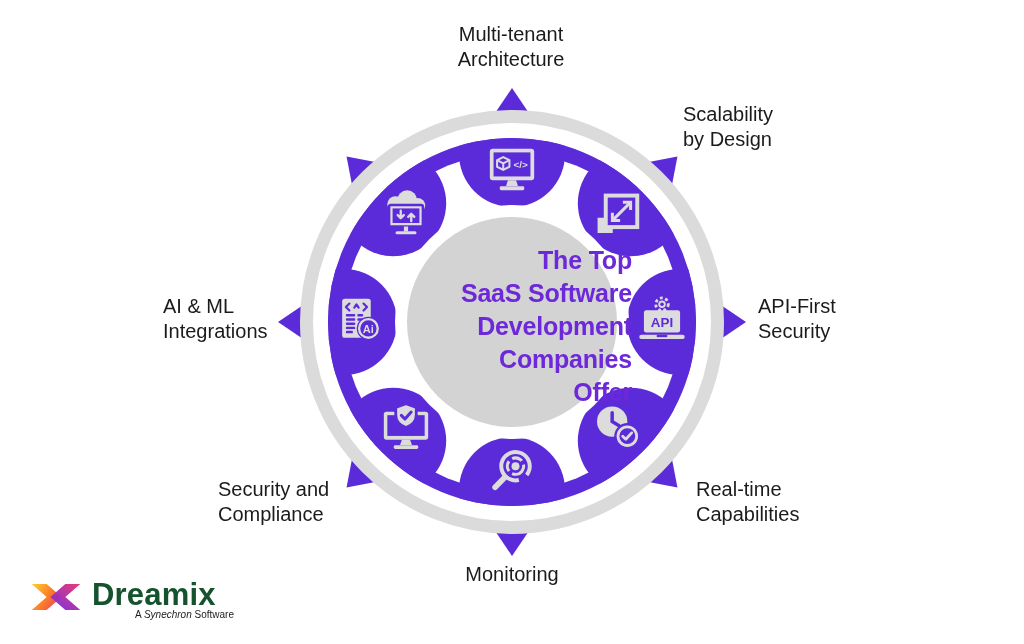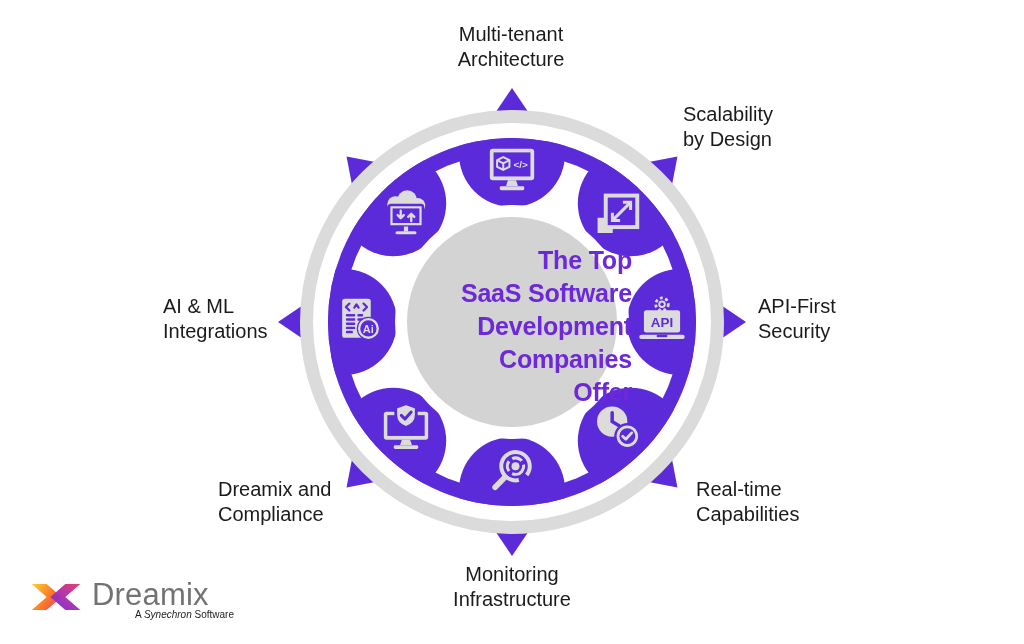--- a/index.html
+++ b/index.html
@@ -6,22 +6,22 @@
   .stage{position:relative;width:1024px;height:644px;background:#ffffff;overflow:hidden;
          font-family:"Liberation Sans",sans-serif;}
   .diagram{position:absolute;left:0;top:0;width:1024px;height:644px;}
   .icon{position:absolute;width:56px;height:56px;}
   .label{position:absolute;font-size:20px;line-height:25px;color:#1b1b1b;font-weight:400;}
   .label .ln{display:block;}
   .label.center{text-align:center;}
   .title{position:absolute;left:392px;top:244px;width:240px;text-align:right;
          font-size:25px;line-height:33px;font-weight:600;color:#6d28d9;letter-spacing:-0.2px;}
   .logo-mark{position:absolute;left:28px;top:574px;width:56px;height:46px;}
-  .wordmark{position:absolute;left:92px;top:577px;font-size:31px;font-weight:400;
-            color:#737373;letter-spacing:0.2px;text-align:right;}
+  .wordmark{position:absolute;left:92px;top:577px;font-size:31px;font-weight:700;
+            color:#14532d;letter-spacing:0.2px;text-align:right;}
   .tagline{position:absolute;left:92px;top:609px;width:142px;text-align:right;
            font-size:10px;color:#1c1c1c;}
   .tagline .syn{font-style:italic;text-align:right;}
 </style>
 </head>
 <body>
 
 <div class="stage">
 
   <svg class="diagram" viewBox="0 0 1024 644">
@@ -181,25 +181,24 @@
     <span class="ln">Security</span>
   </div>
 
   <div class="label" style="left:696px;top:477px">
     <span class="ln">Real-time</span>
     <span class="ln">Capabilities</span>
   </div>
 
   <div class="label center" style="left:362px;top:562px;width:300px">
     <span class="ln">Monitoring</span>
-    <span class="ln">Infrastructure</span>
   </div>
 
   <div class="label" style="left:218px;top:477px">
-    <span class="ln">Dreamix and</span>
+    <span class="ln">Security and</span>
     <span class="ln">Compliance</span>
   </div>
 
   <div class="label" style="left:163px;top:294px">
     <span class="ln">AI &amp; ML</span>
     <span class="ln">Integrations</span>
   </div>
 
 
   <svg class="logo-mark" viewBox="0 0 60 46">

